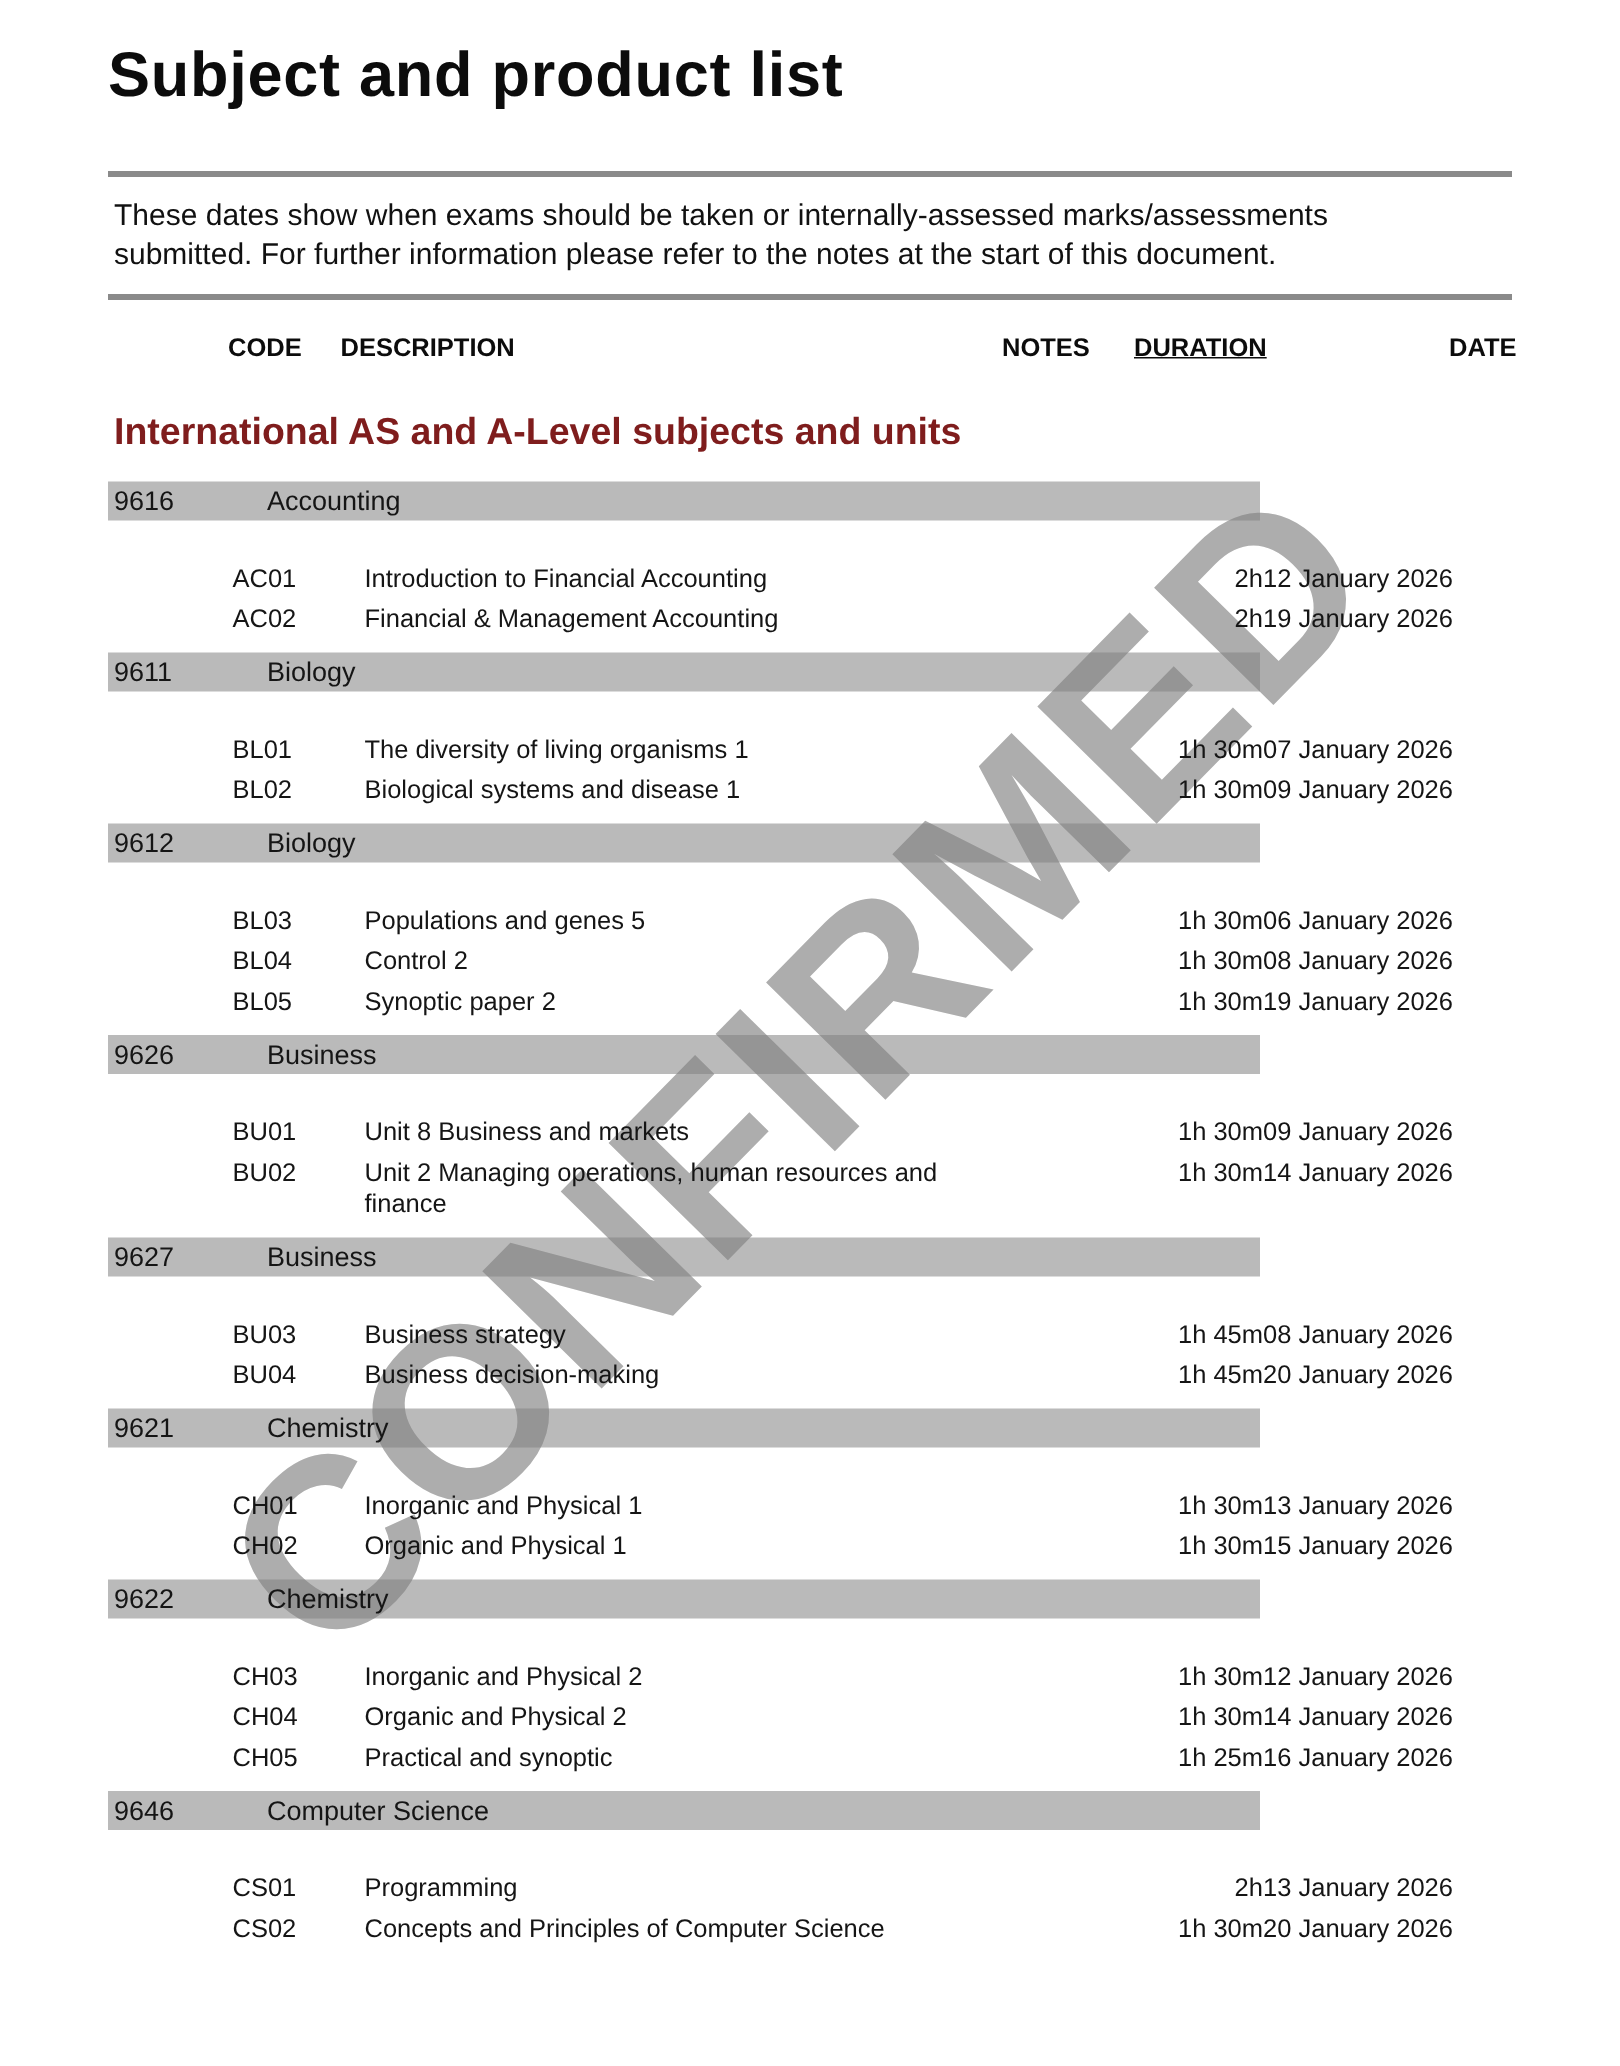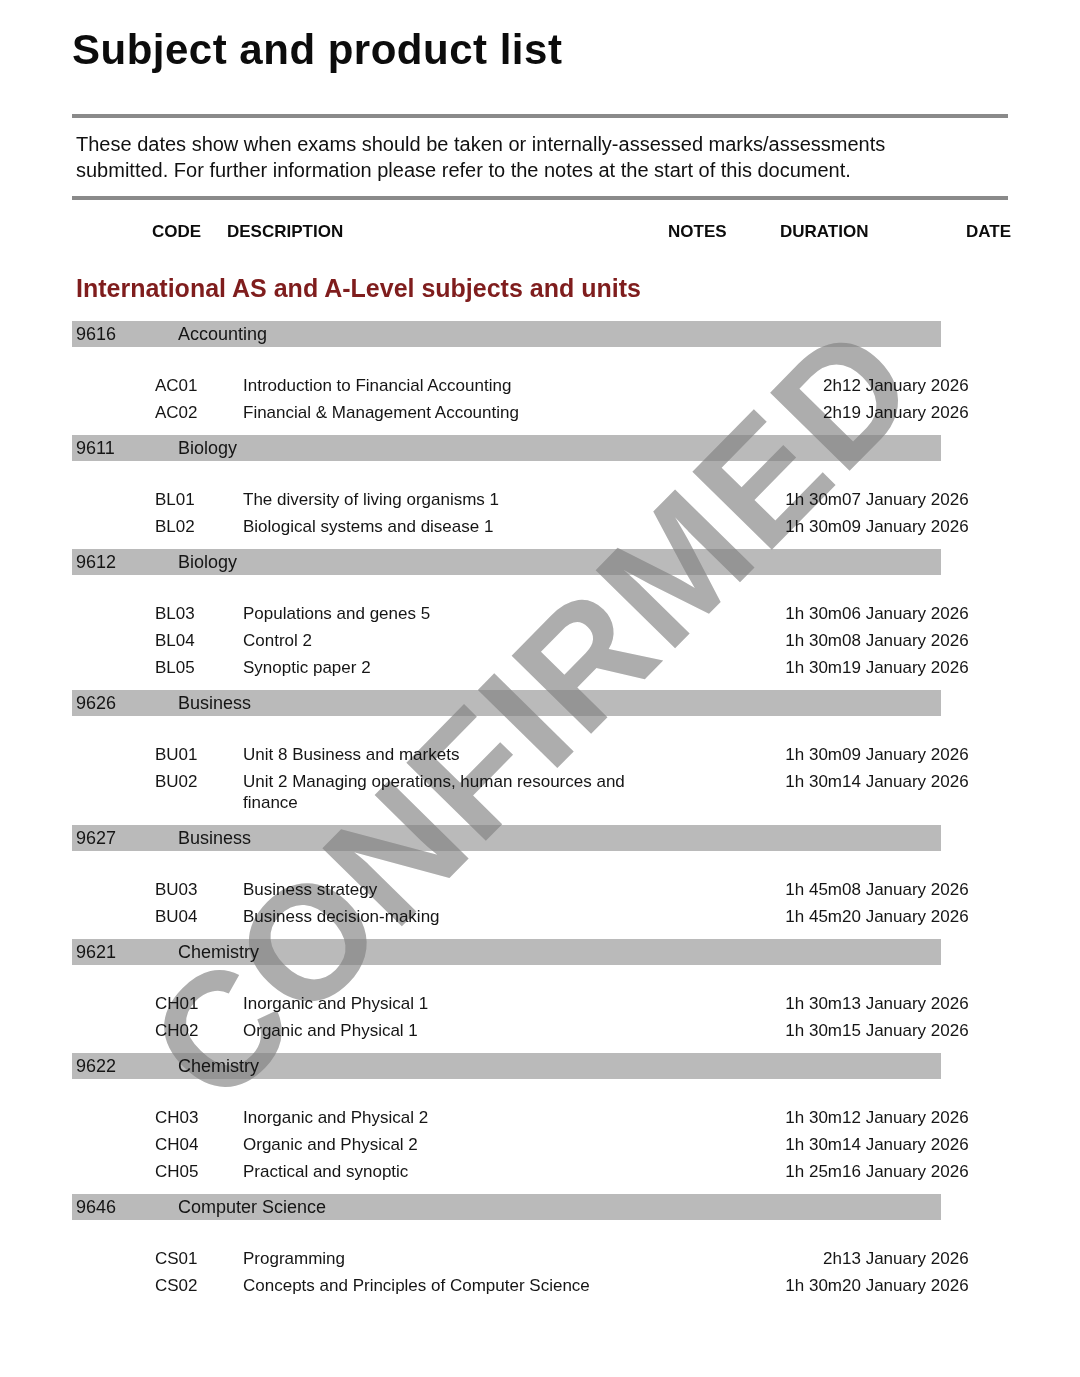--- a/index.html
+++ b/index.html
@@ -48,32 +48,32 @@
     color:#111;
   }
   .col-headers {
     position:relative; height:18px; margin-top:22px;
     font-size:17px; font-weight:bold; color:#0c0c0c;
   }
   .col-headers span { position:absolute; top:0; white-space:nowrap; }
   .ch-code        { left:80px;text-align:right; }
   .ch-description { left:155px; }
   .ch-notes       { left:596px; }
-  .ch-duration    { left:708px; }
+  .ch-duration    { left:684px;text-decoration:underline; }
   .ch-date        { left:894px; }
   h2.group-heading {
     margin:36px 0 0 4px;
     font-size:25px; line-height:24px;
     font-weight:bold; color:#7f1d1d;
   }
   .sections { margin-top:21px; }
   .section { margin:0 0 12px 0; }
   .band {
     display:flex; align-items:center;
-    height:26px; width:869px;
+    height:26px; width:768px;
     background:rgba(130,130,130,0.55);
     font-size:18px; color:#151515;
   }
   .band-code { padding-left:4px; width:102px; flex:0 0 auto; }
   .band-name { flex:1 1 auto; }
   .rows { margin-top:28px; }
   .row {
     display:grid;
     grid-template-columns:88px 420px 179px 143px;
     padding-left:83px;

